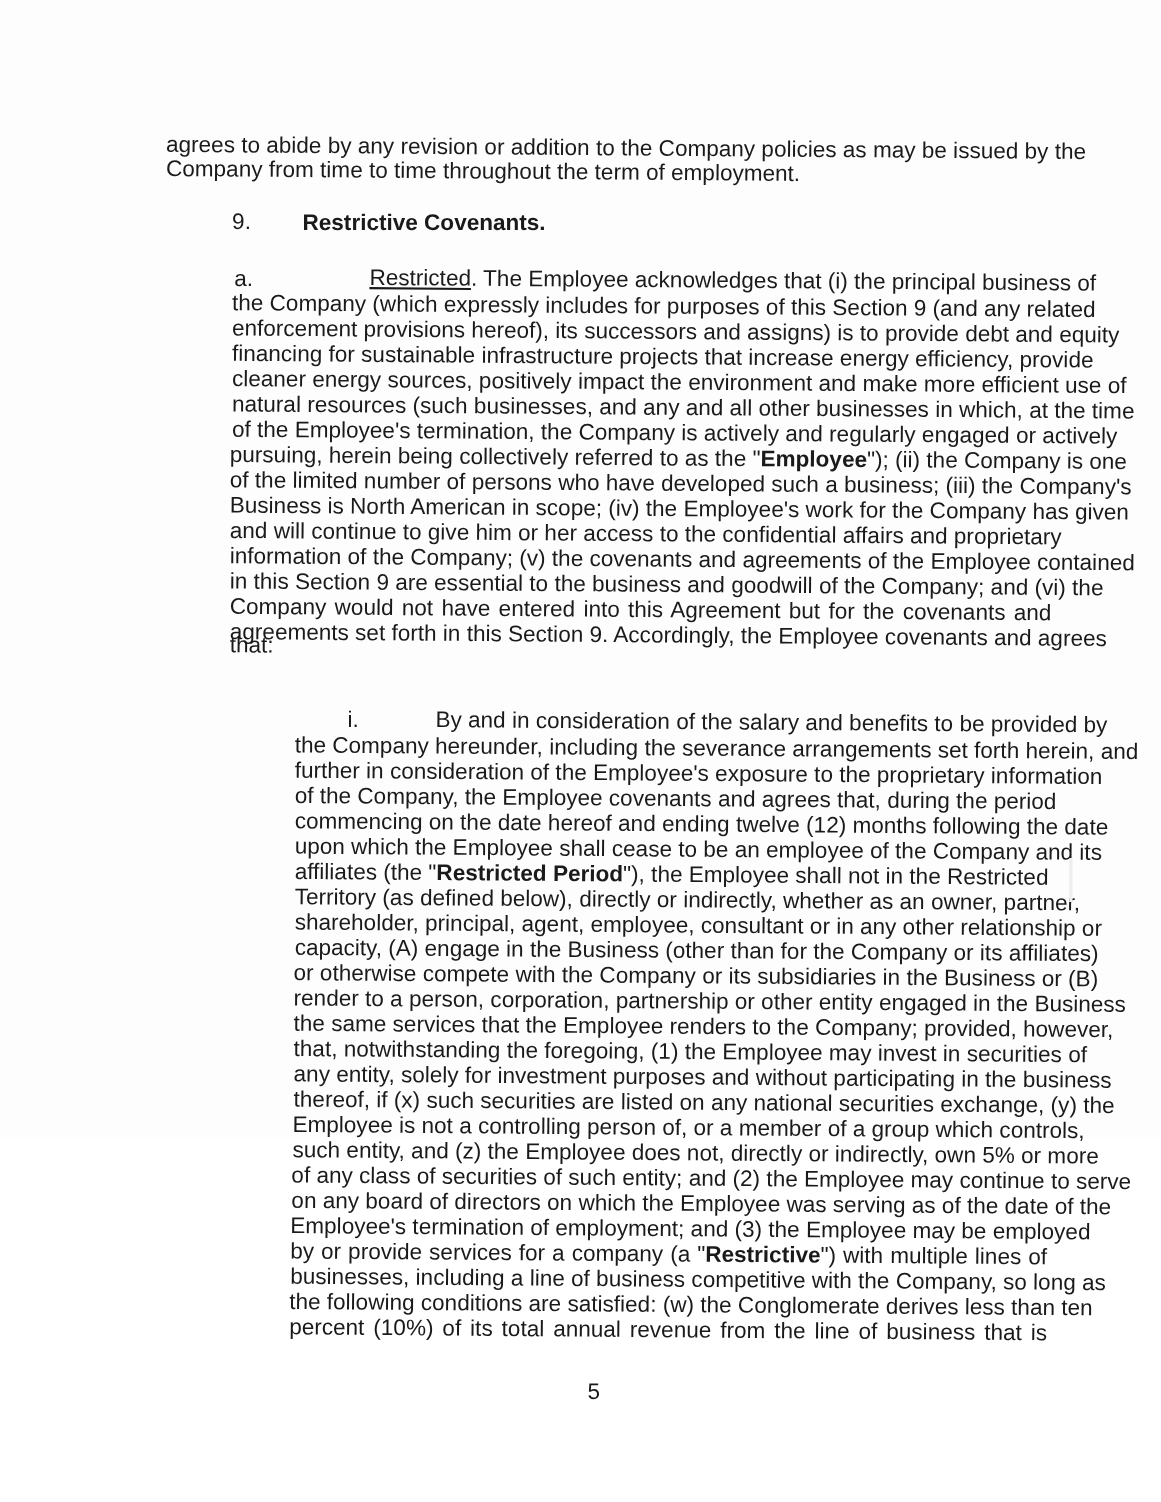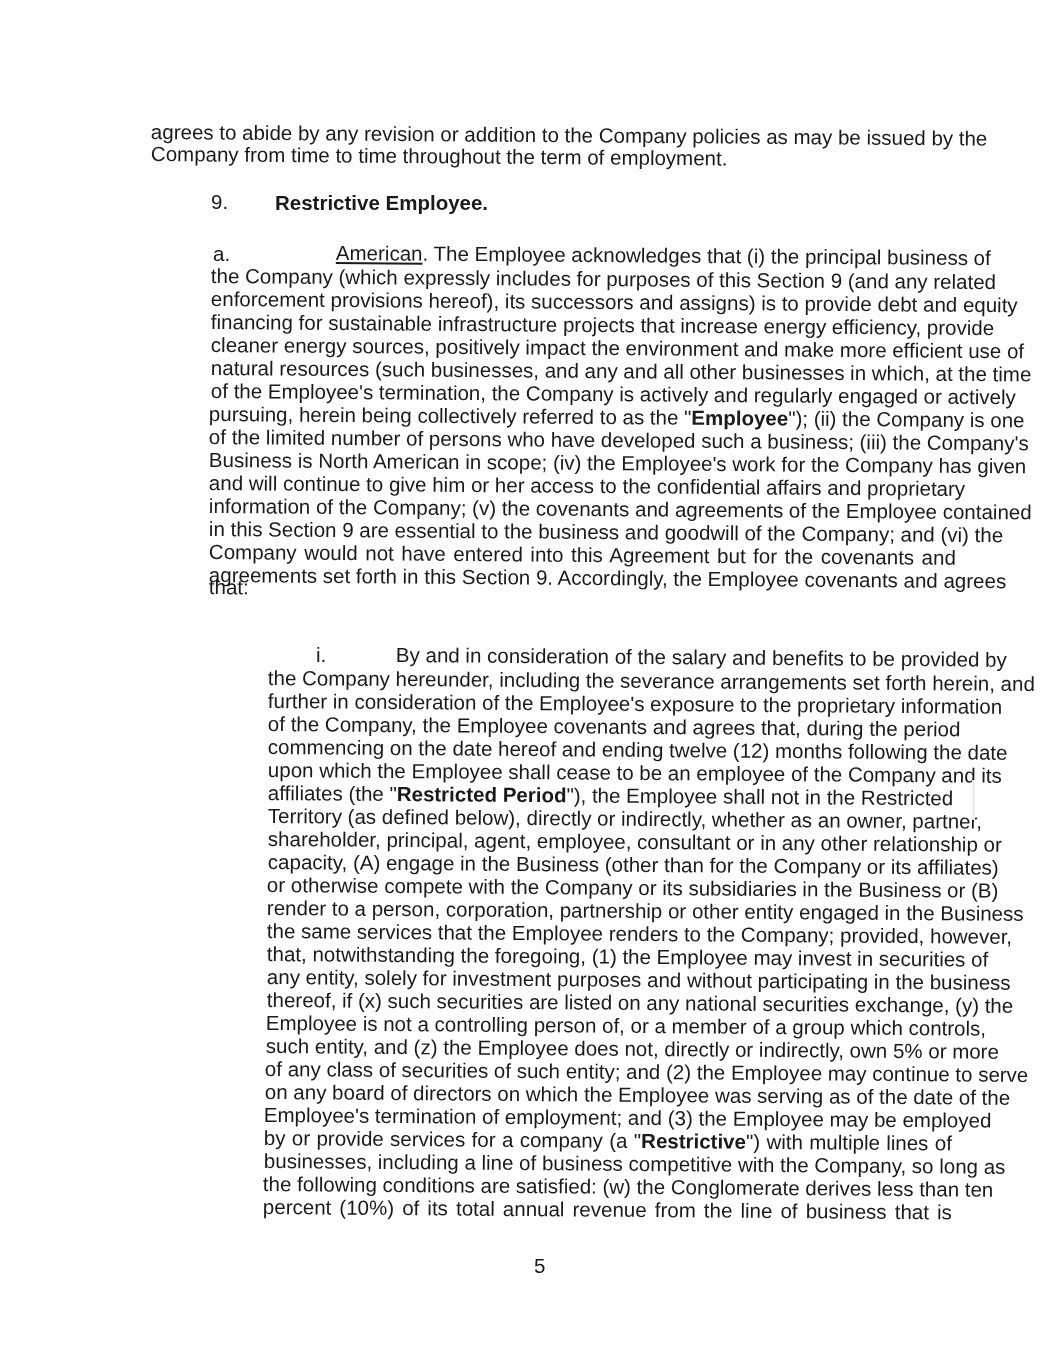--- a/index.html
+++ b/index.html
@@ -29,25 +29,25 @@
   </style>
 </head>
 <body>
 
 <div class="page">
 
   <div class="line just" style="left:151px; top:121px; width:808px; transform:rotate(0.45deg);">agrees to abide by any revision or addition to the Company policies as may be issued by the</div>
   <div class="line" style="left:151px; top:143px; transform:rotate(0.45deg);">Company from time to time throughout the term of employment.</div>
 
   <span class="heading-num">9.</span>
-  <span class="heading-title">Restrictive Employee.</span>
+  <span class="heading-title">Restrictive Covenants.</span>
 
   <span class="sub-a">a.</span>
   <div class="line just" style="left:336px; top:242px; width:618px; transform:rotate(0.45deg);">
-    <span class="ul">American</span><span>.</span><span> The Employee acknowledges that (i) the principal business of</span>
+    <span class="ul">Restricted</span><span>.</span><span> The Employee acknowledges that (i) the principal business of</span>
   </div>
   <div class="line just" style="left:211px; top:265px; width:745px; transform:rotate(0.45deg);">the Company (which expressly includes for purposes of this Section 9 (and any related</div>
   <div class="line just" style="left:211px; top:288px; width:745px; transform:rotate(0.45deg);">enforcement provisions hereof), its successors and assigns) is to provide debt and equity</div>
   <div class="line just" style="left:211px; top:311px; width:745px; transform:rotate(0.45deg);">financing for sustainable infrastructure projects that increase energy efficiency, provide</div>
   <div class="line just" style="left:211px; top:334px; width:745px; transform:rotate(0.45deg);">cleaner energy sources, positively impact the environment and make more efficient use of</div>
   <div class="line just" style="left:211px; top:357px; width:745px; transform:rotate(0.45deg);">natural resources (such businesses, and any and all other businesses in which, at the time</div>
   <div class="line just" style="left:211px; top:380px; width:745px; transform:rotate(0.45deg);">of the Employee's termination, the Company is actively and regularly engaged or actively</div>
   <div class="line just" style="left:209px; top:403px; width:747px; transform:rotate(0.45deg);">
     <span>pursuing, herein being collectively referred to as the "</span><span class="bold">Employee</span><span>"); (ii) the Company is one</span>
   </div>

